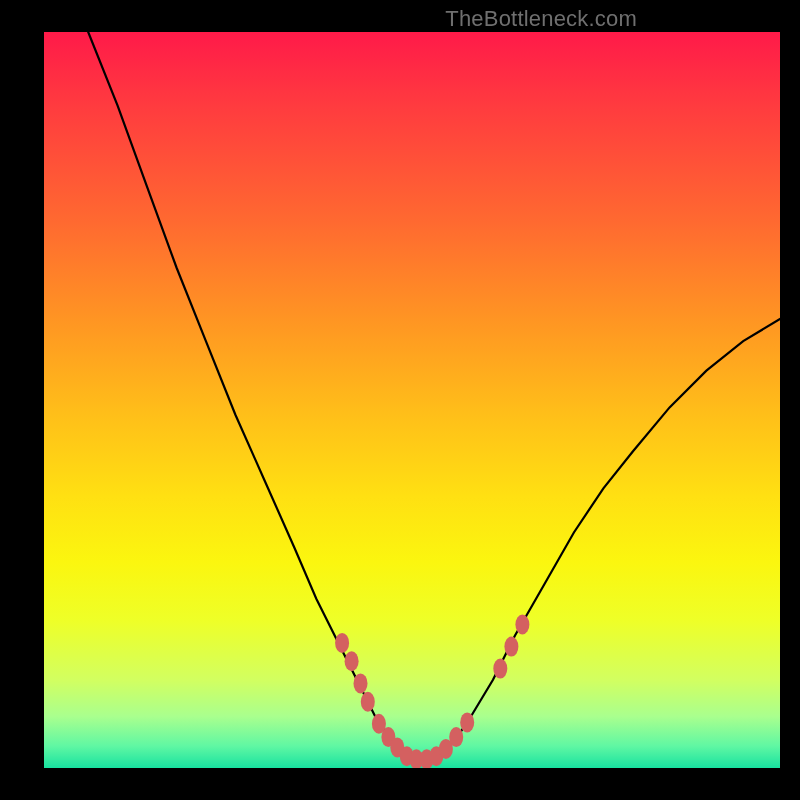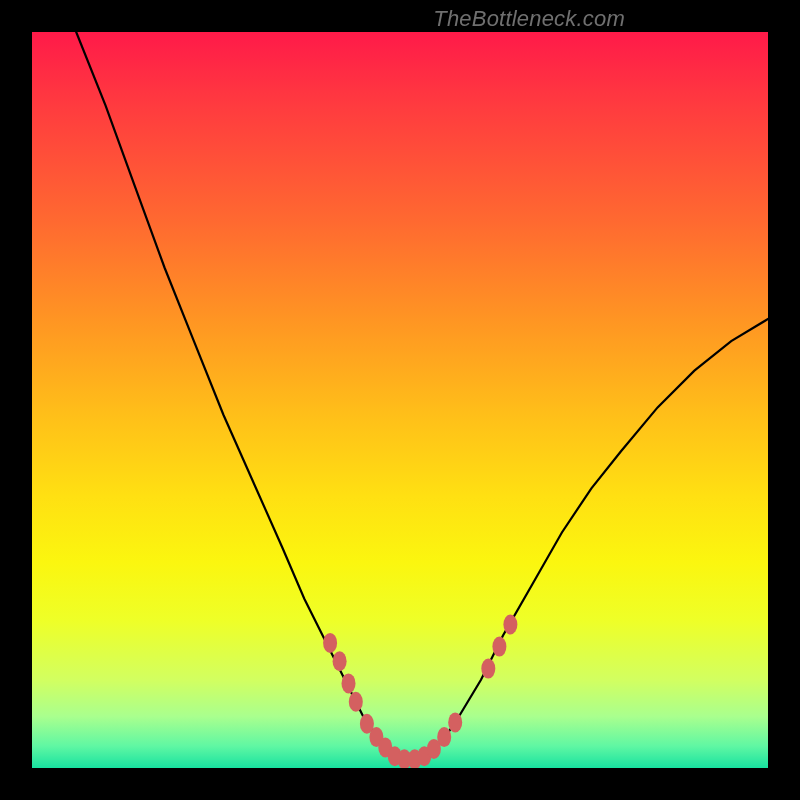--- a/index.html
+++ b/index.html
@@ -7,25 +7,24 @@
     padding: 0;
     width: 800px;
     height: 800px;
     background: #000;
     overflow: hidden;
     font-family: Arial, Helvetica, sans-serif;
   }
   .frame {
     position: absolute;
     top: 0;
-    left: 0;
+    left: 12px;
     width: 635px;
     height: 800px;
     background: #000;
-    font-style: italic;
   }
   .plot-area {
     position: absolute;
     top: 32px;
     left: 32px;
     width: 736px;
     height: 736px;
     background: linear-gradient(to bottom,
       #ff1a49 0%,
       #ff3b3f 10%,

